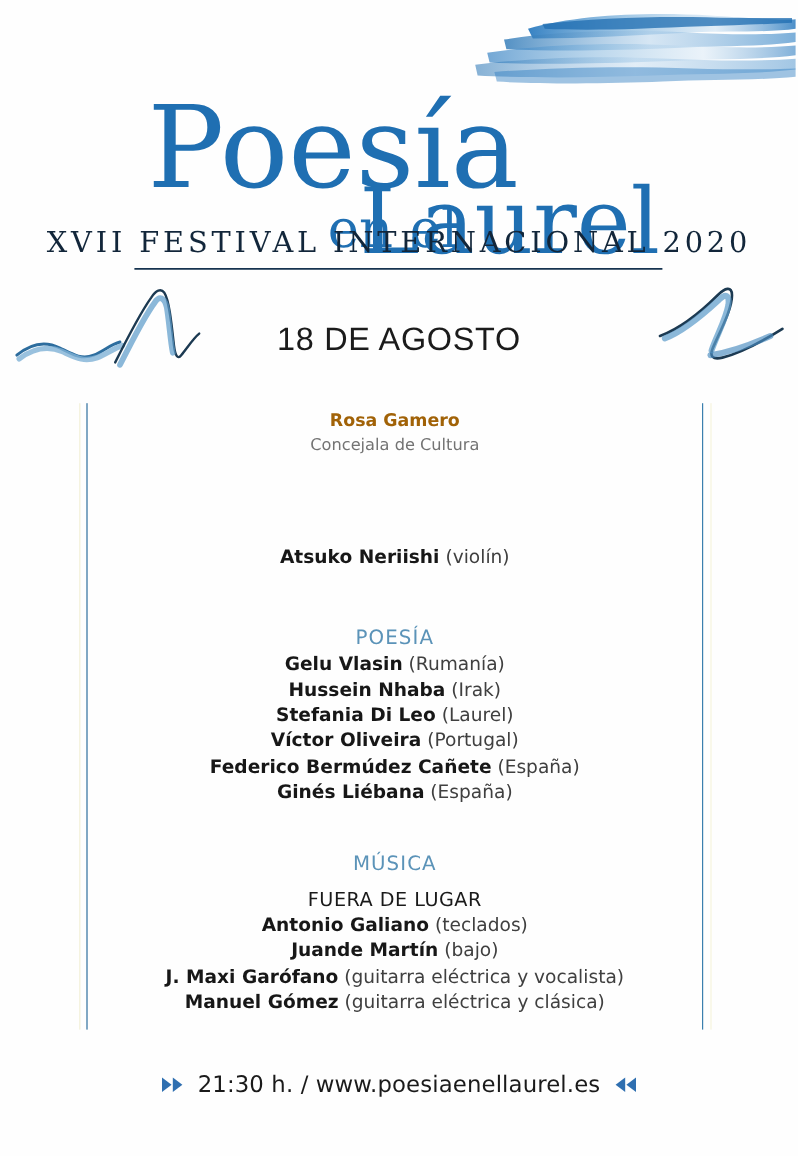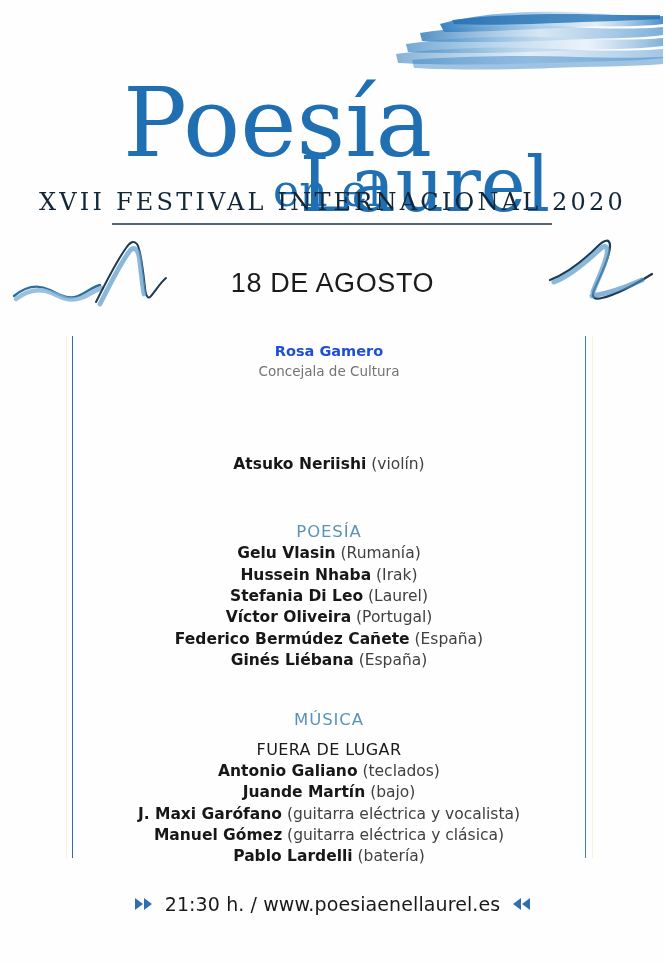--- a/index.html
+++ b/index.html
@@ -92,21 +92,21 @@
     left: 73px;
     top: 0;
     width: 512px;
     text-align: center;
   }
 
   .host { margin-top: 6px; }
   .host-name {
     font-size: 14.5px;
     font-weight: 700;
-    color: #1d4ed8;
+    color: #a16207;
     line-height: 1.35;
   }
   .host-role {
     font-size: 13.5px;
     font-weight: 400;
     color: #737373;
     line-height: 1.35;
   }
 
   .section { }
@@ -259,21 +259,20 @@
     <div class="sp-musica"></div>
     <div class="section">
       <div class="section-title">MÚSICA</div>
       <div class="sp-band"></div>
       <div class="band-name">FUERA DE LUGAR</div>
       <div>
           <div class="lineup-line"><span class="who">Antonio Galiano</span><span class="what"> (teclados)</span></div>
           <div class="lineup-line"><span class="who">Juande Martín</span><span class="what"> (bajo)</span></div>
           <div class="lineup-line"><span class="who">J. Maxi Garófano</span><span class="what"> (guitarra eléctrica y vocalista)</span></div>
           <div class="lineup-line"><span class="who">Manuel Gómez</span><span class="what"> (guitarra eléctrica y clásica)</span></div>
-          <div class="lineup-line"><span class="who">Pablo Lardelli</span><span class="what"> (batería)</span></div>
         </div>
     </div>
 
   </div>
 </div>
 
 <div class="footer">
   <span class="arrows">
     <span class="tri tri-right"></span>
       <span class="tri tri-right"></span>

